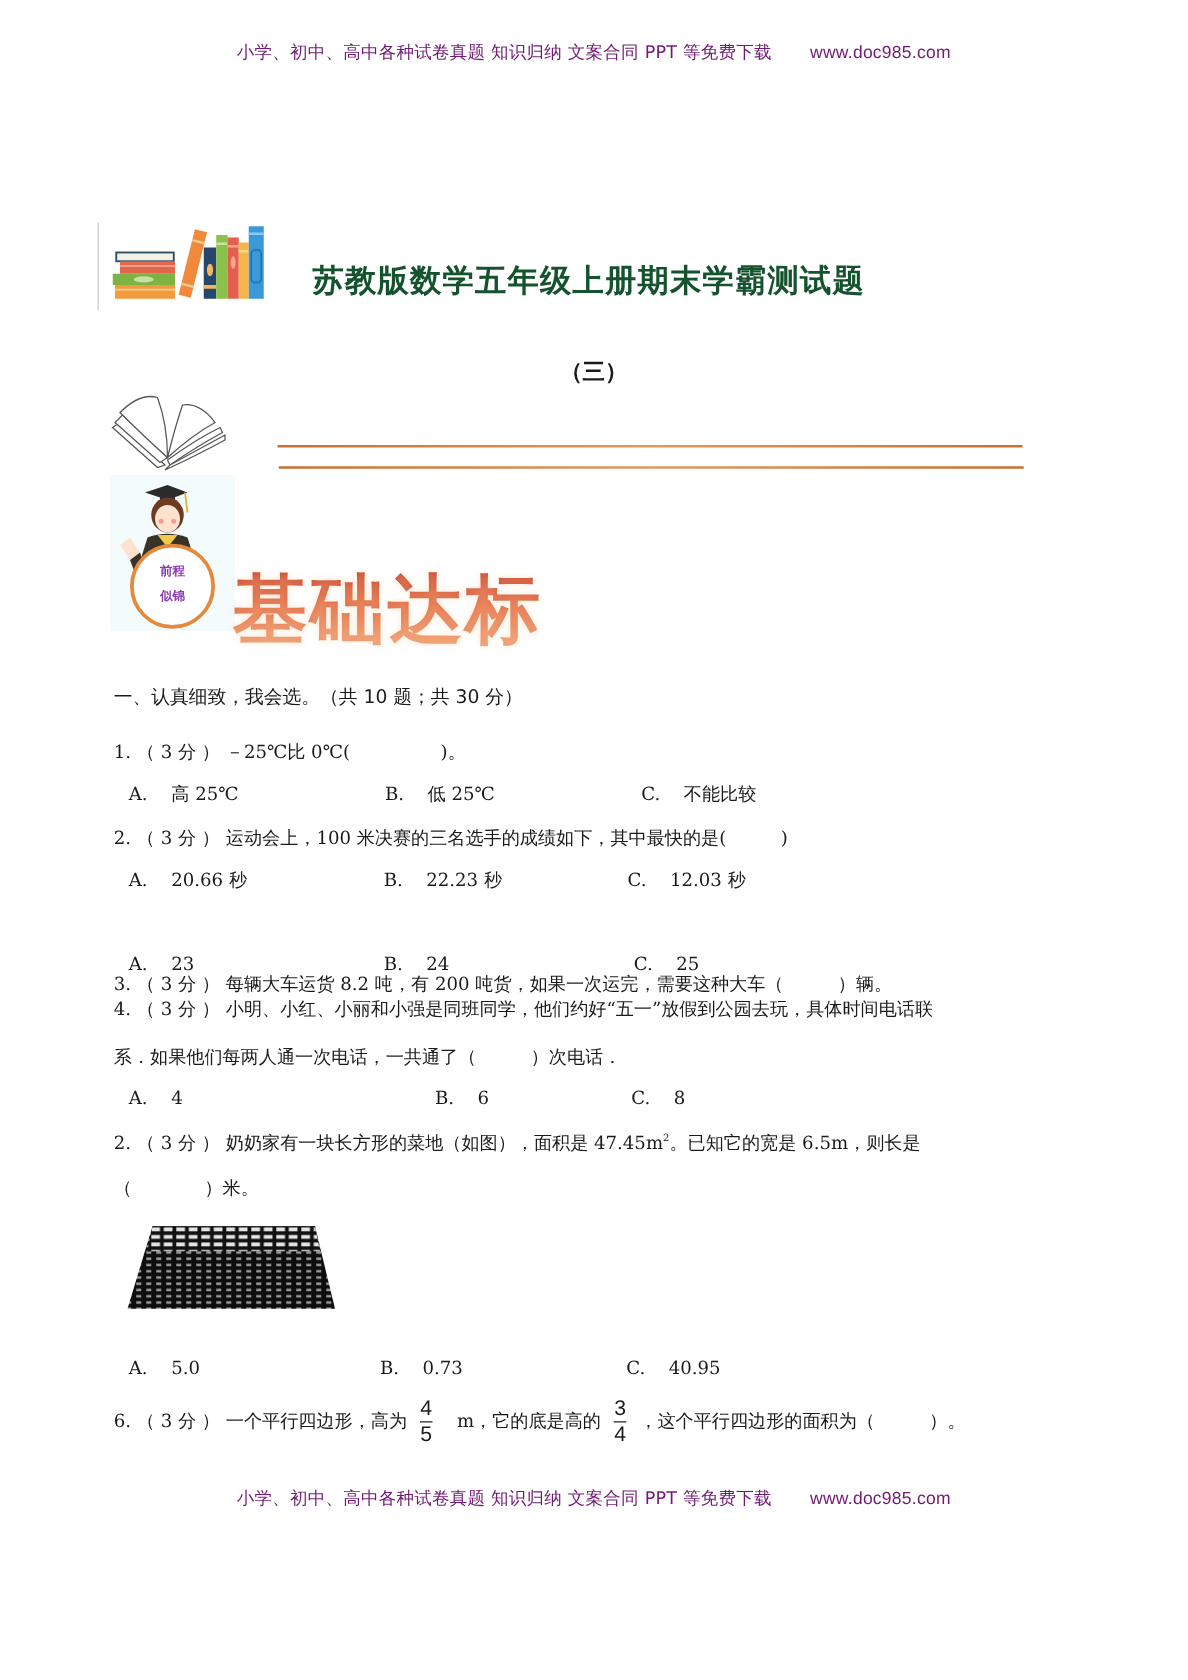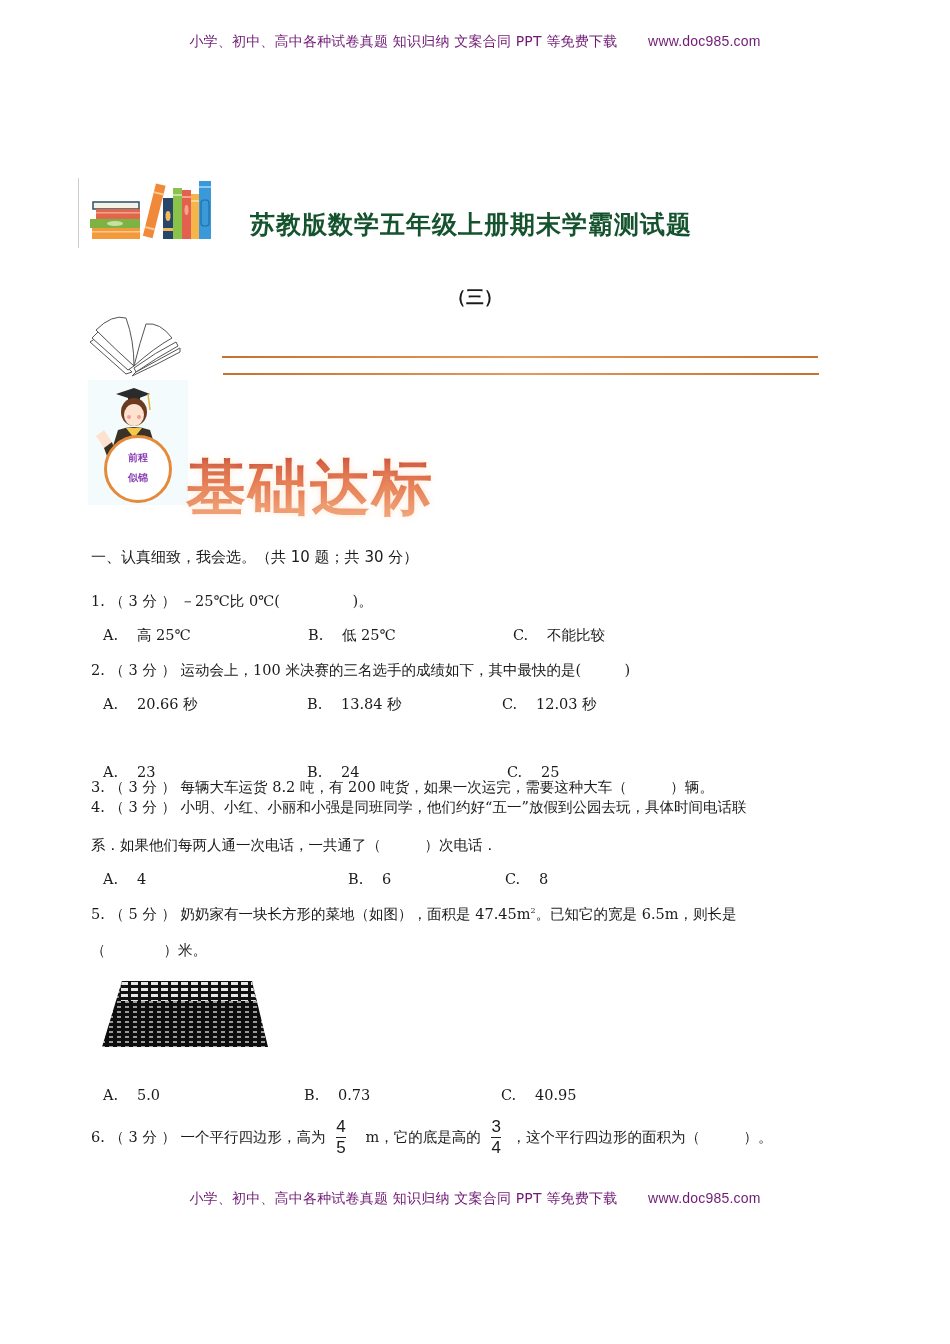--- a/index.html
+++ b/index.html
@@ -119,35 +119,35 @@
 
 <div class="abs section">一、认真细致，我会选。（共 10 题；共 30 分）</div>
 
 <div class="abs q" style="top:592px;">1. （ 3 分 ） －25℃比 0℃(　　　　　)。</div>
 <div class="abs opt" style="left:103px; top:626px;"><span class="lt">A.</span><span>高 25℃</span></div>
 <div class="abs opt" style="left:308px; top:626px;"><span class="lt">B.</span><span>低 25℃</span></div>
 <div class="abs opt" style="left:513px; top:626px;"><span class="lt">C.</span><span>不能比较</span></div>
 
 <div class="abs q" style="top:661px;">2. （ 3 分 ） 运动会上，100 米决赛的三名选手的成绩如下，其中最快的是(　　　)</div>
 <div class="abs opt" style="left:103px; top:695px;"><span class="lt">A.</span><span>20.66 秒</span></div>
-<div class="abs opt" style="left:307px; top:695px;"><span class="lt">B.</span><span>13.84 秒</span></div>
+<div class="abs opt" style="left:307px; top:695px;"><span class="lt">B.</span><span>22.23 秒</span></div>
 <div class="abs opt" style="left:502px; top:695px;"><span class="lt">C.</span><span>12.03 秒</span></div>
 
 <div class="abs q" style="top:730px;margin-top:48px;">3. （ 3 分 ） 每辆大车运货 8.2 吨，有 200 吨货，如果一次运完，需要这种大车（　　　）辆。</div>
 <div class="abs opt" style="left:103px; top:764px;"><span class="lt">A.</span><span>23</span></div>
 <div class="abs opt" style="left:307px; top:764px;"><span class="lt">B.</span><span>24</span></div>
 <div class="abs opt" style="left:507px; top:764px;"><span class="lt">C.</span><span>25</span></div>
 
 <div class="abs q" style="top:798px;">4. （ 3 分 ） 小明、小红、小丽和小强是同班同学，他们约好“五一”放假到公园去玩，具体时间电话联</div>
 <div class="abs q" style="top:836px;">系．如果他们每两人通一次电话，一共通了（　　　）次电话．</div>
 <div class="abs opt" style="left:103px; top:871px;"><span class="lt">A.</span><span>4</span></div>
 <div class="abs opt" style="left:303px; top:871px;margin-left:45px;"><span class="lt">B.</span><span>6</span></div>
 <div class="abs opt" style="left:505px; top:871px;"><span class="lt">C.</span><span>8</span></div>
 
-<div class="abs q" style="top:905px;"><span>5. （ 5 分 ） 奶奶家有一块长方形的菜地（如图），面积是 47.45m</span><sup>2</sup><span>。已知它的宽是 6.5m，则长是</span></div>
+<div class="abs q" style="top:905px;"><span>2. （ 3 分 ） 奶奶家有一块长方形的菜地（如图），面积是 47.45m</span><sup>2</sup><span>。已知它的宽是 6.5m，则长是</span></div>
 <div class="abs q" style="top:941px;">（　　　　）米。</div>
 <div class="abs" style="left:100px; top:975px; width:172px; height:78px;">
   <svg width="172" height="78" viewBox="0 0 172 78">
     <defs>
       <pattern id="bricks" width="10" height="6" patternUnits="userSpaceOnUse">
         <rect width="10" height="6" fill="#111"></rect>
         <rect x="1" y="1" width="7" height="3" fill="#e6e6e6"></rect>
       </pattern>
       <pattern id="bricks2" width="8" height="5" patternUnits="userSpaceOnUse">
         <rect width="8" height="5" fill="#0d0d0d"></rect>

